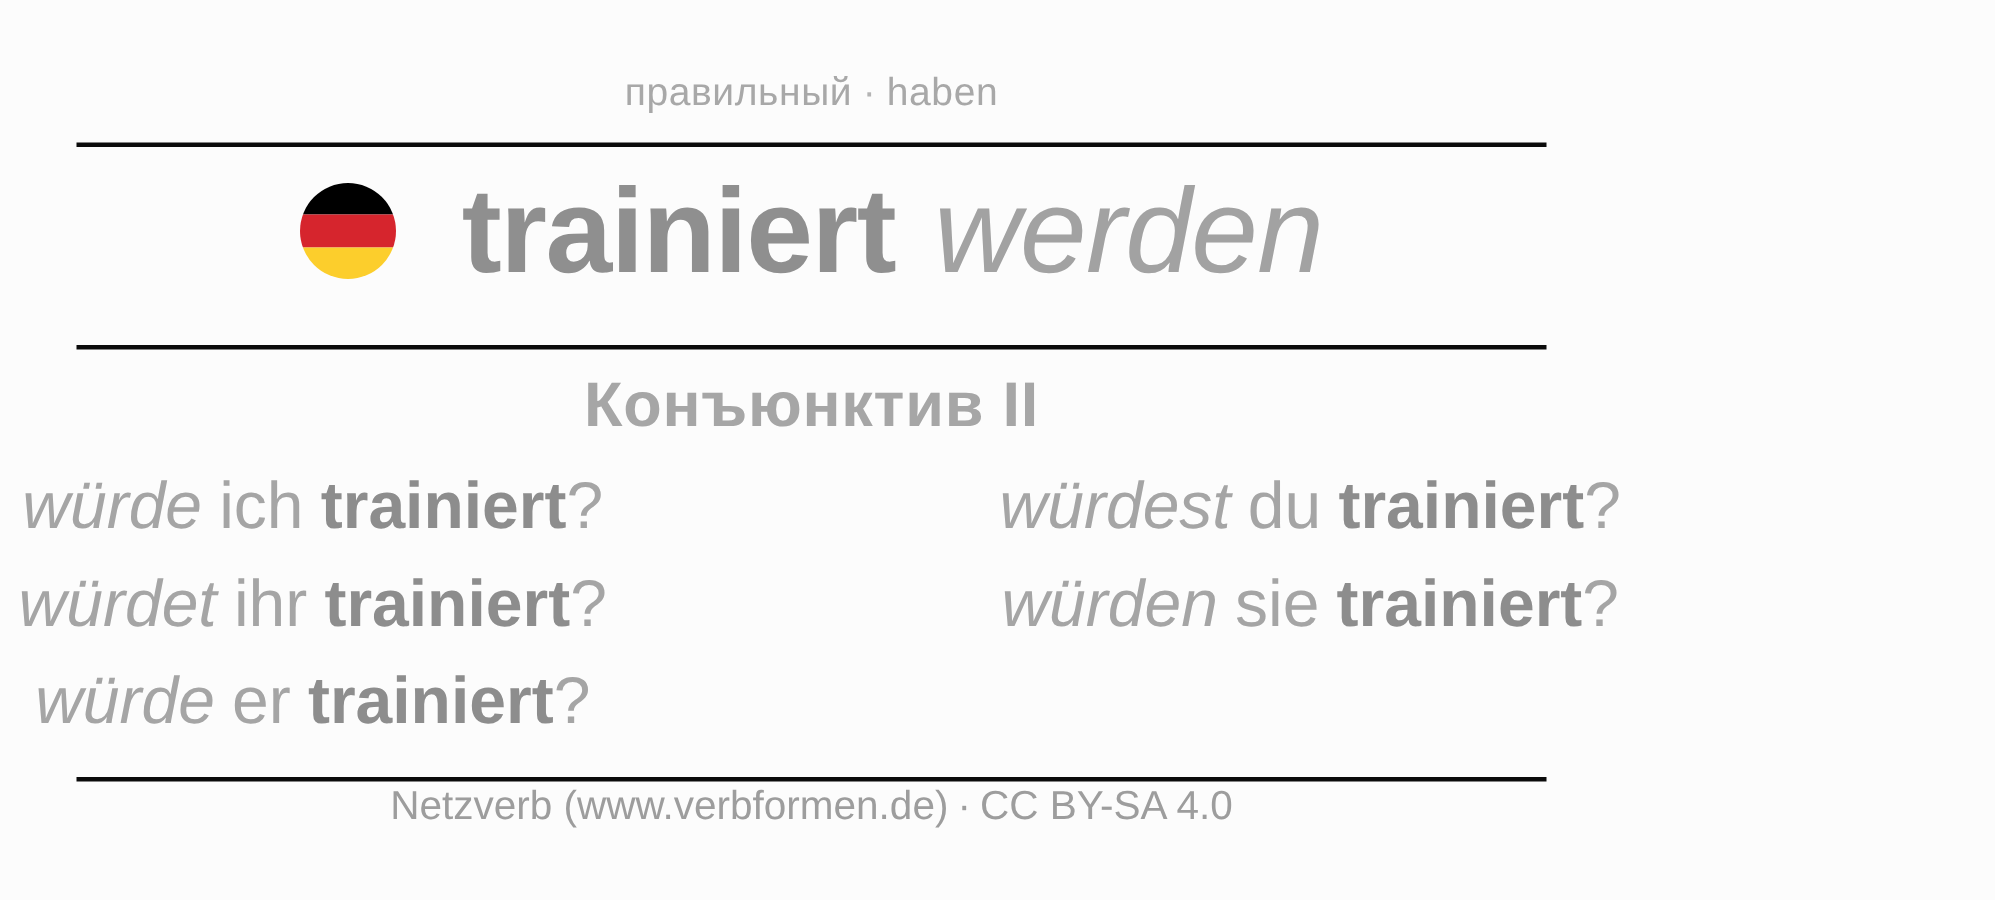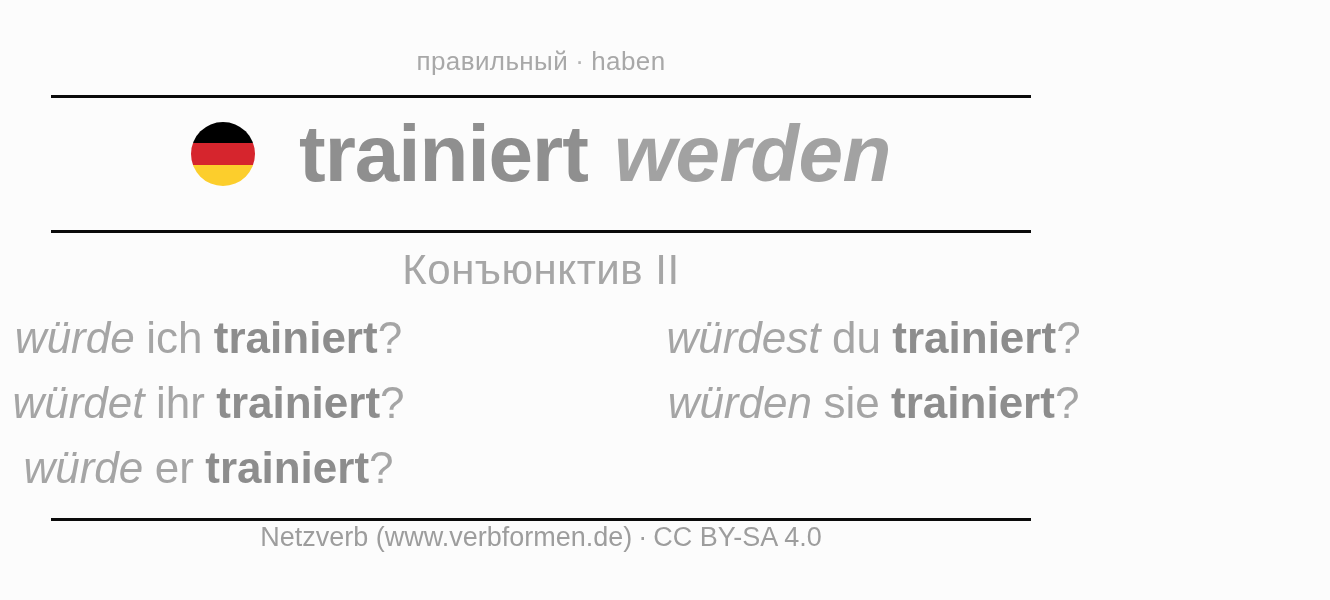--- a/index.html
+++ b/index.html
@@ -78,33 +78,33 @@
   .headword {
     font-size: 80px;
     font-weight: bold;
     color: #8f8f8f;
     line-height: 1;
     letter-spacing: -1px;
   }
   .headword-aux {
     font-size: 80px;
     font-style: italic;
-    font-weight: 700;
+    font-weight: 400;
     color: #a2a2a2;
     line-height: 1;
     margin-left: 26px;
     letter-spacing: -0.5px;
   }
 
   
   .tense-title {
     margin-top: 16px;
     font-size: 42px;
     color: #a6a6a6;
-    font-weight: 400;
+    font-weight: 700;
     line-height: 1;
     letter-spacing: 0.5px;
     white-space: nowrap;
   }
 
   
   .conj-grid {
     margin-top: 14px;
     width: 1330px;
     display: grid;

